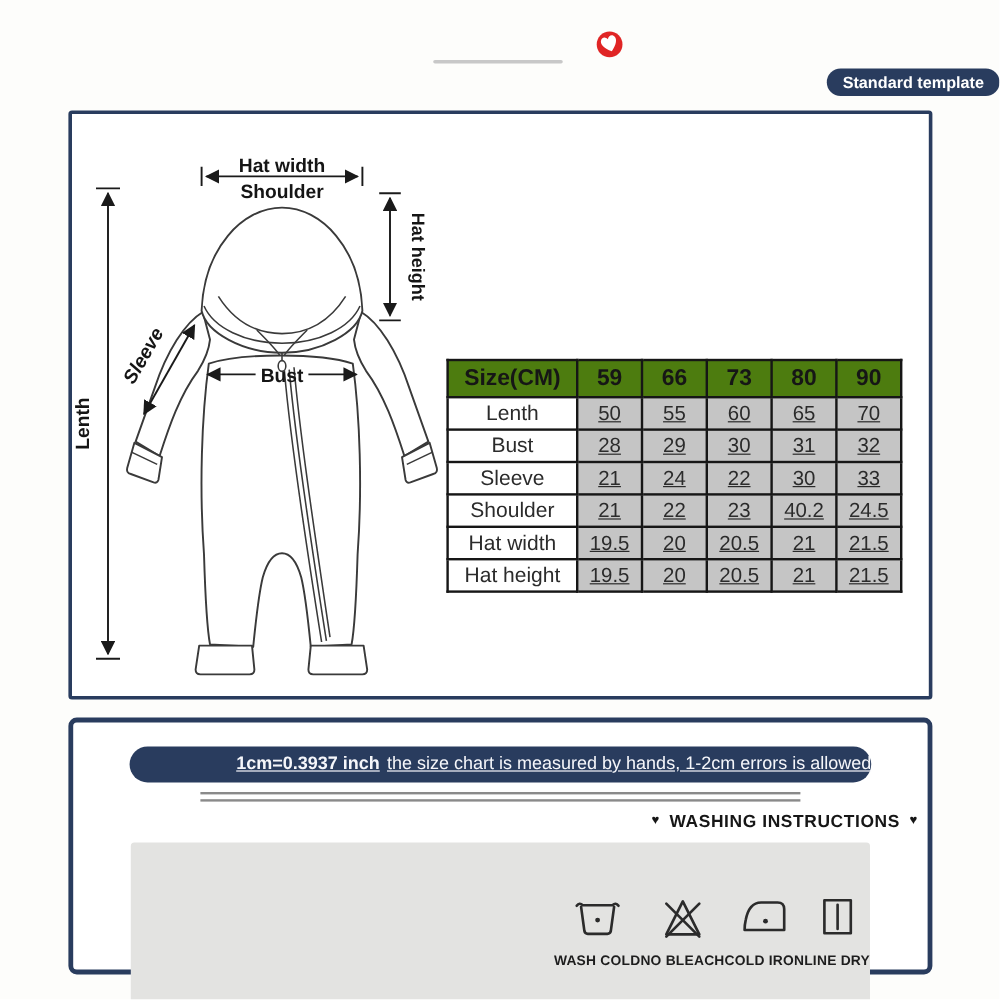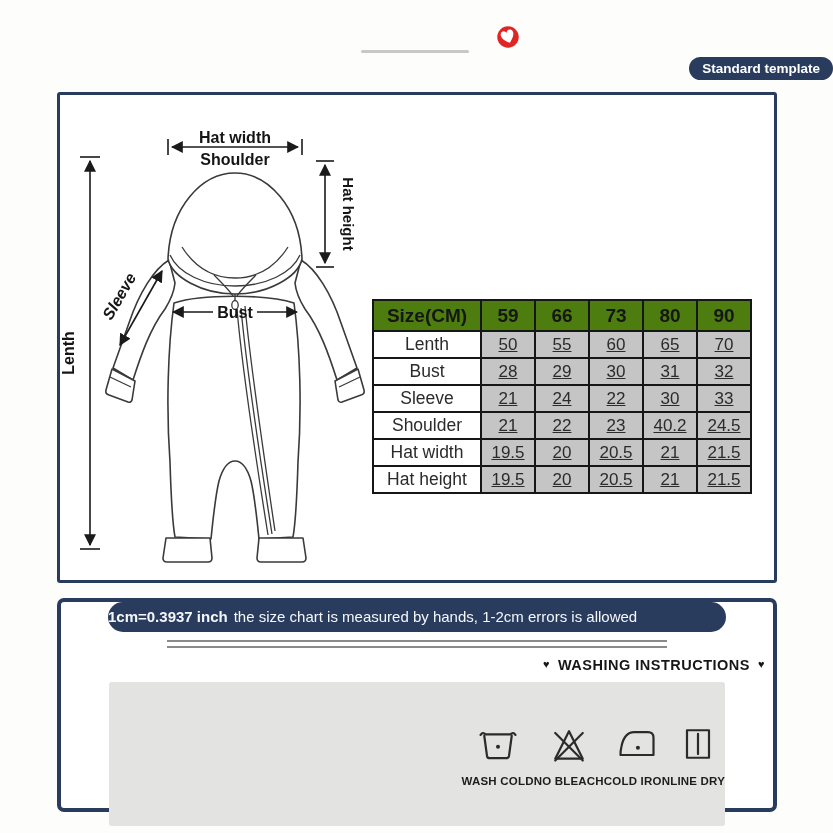--- a/index.html
+++ b/index.html
@@ -45,23 +45,23 @@
   .size-table thead th{width:52px;height:29px;font-size:19px;font-weight:700;background:#4d7c0f;color:#161616;margin-top:36px;}
   .size-table thead th.label-col{width:106px;}
   .size-table th.row-label{width:106px;height:25px;font-size:17.5px;font-weight:400;background:#fff;}
   .size-table td.val{width:52px;height:25px;font-size:17px;background:var(--cell-gray,#c5c5c5);text-decoration:underline;}
   
   .bottom-box{
     position:absolute;left:57px;top:598px;width:712px;height:206px;
     border:4px solid var(--navy,#293c5e);border-radius:7px;background:#fff;
   }
   .notice-banner{
-    margin:0 auto 0;width:618px;height:30px;border-radius:15px;
-    background:var(--navy,#293c5e);color:#f5f6fa;text-align:left;
-    line-height:30px;font-size:15px;white-space:nowrap;
+    margin:20px auto 0;width:618px;height:30px;border-radius:15px;
+    background:var(--navy,#293c5e);color:#f5f6fa;text-align:right;
+    line-height:30px;font-size:15px;white-space:nowrap;text-decoration:underline;
   }
   .notice-banner .hl{font-weight:700;margin-right:6px;}
   .double-line{
     margin:8px auto 0;width:500px;height:4px;
     border-top:2px solid #8a8a8a;border-bottom:2px solid #8a8a8a;
   }
   .wash-title{
     margin-top:9px;text-align:right;font-size:14.5px;font-weight:700;
     letter-spacing:.5px;color:#161616;
   }

